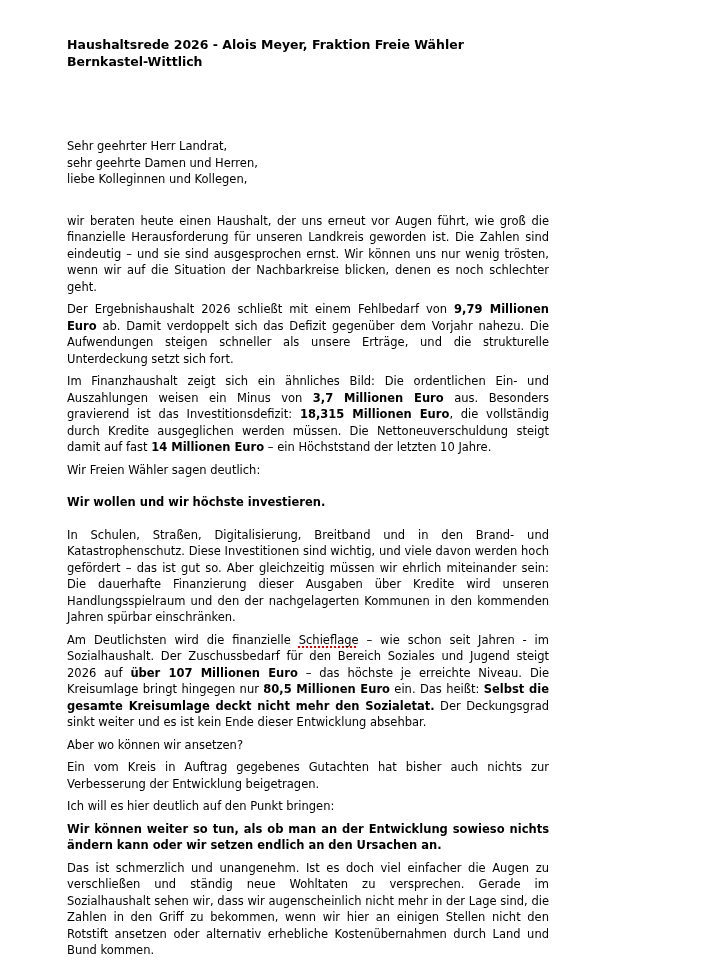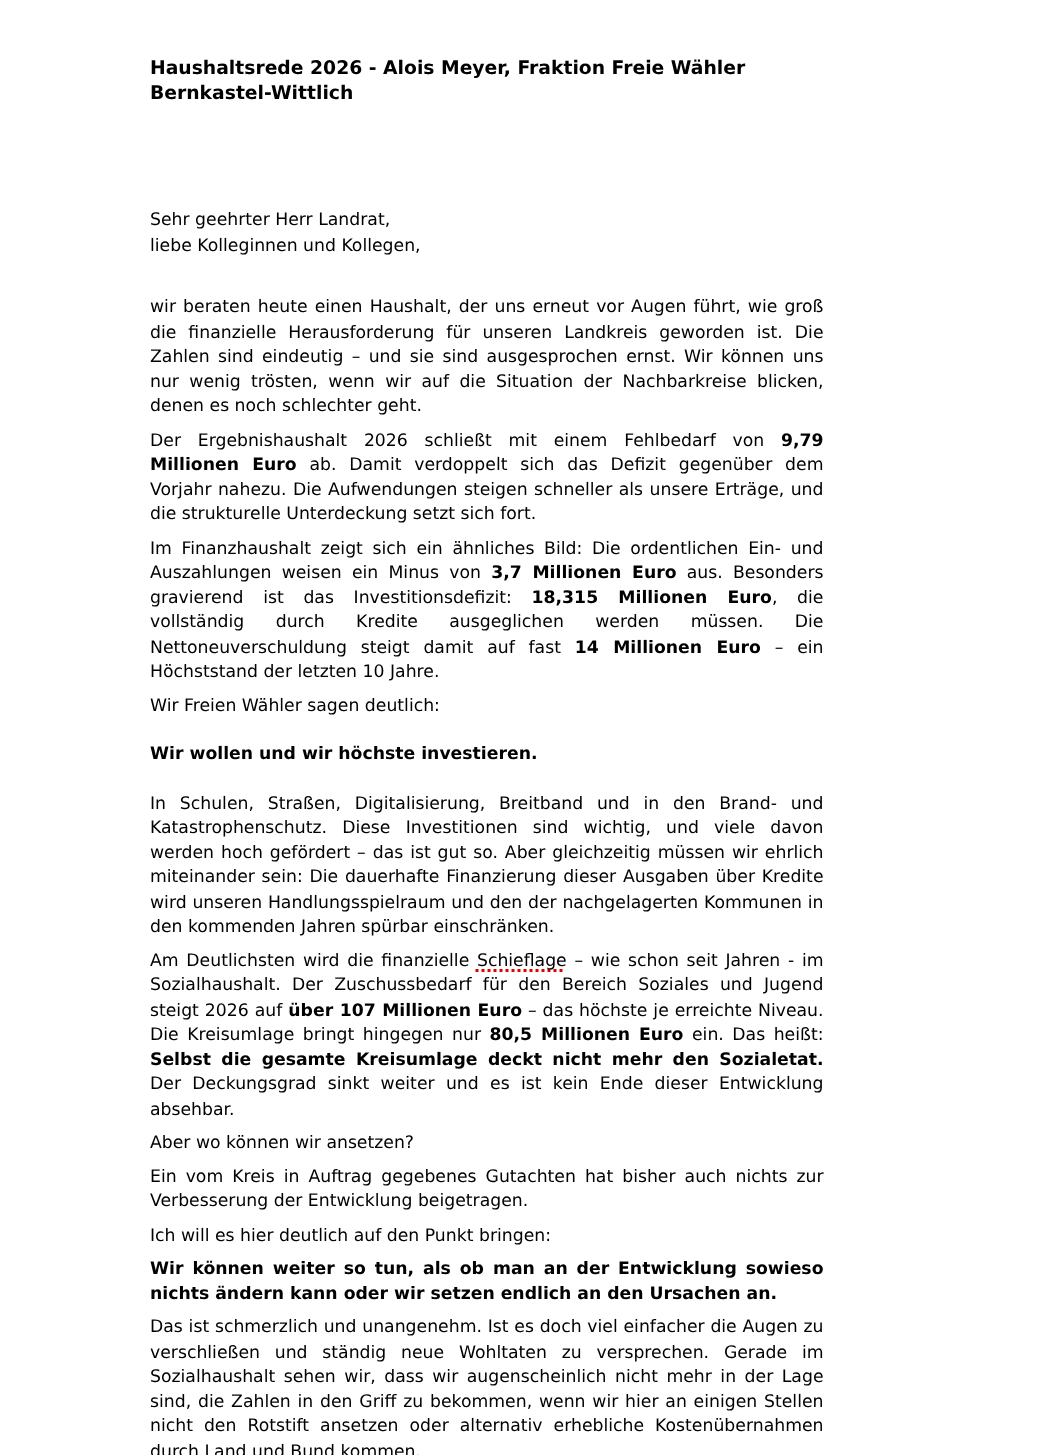--- a/index.html
+++ b/index.html
@@ -6,21 +6,21 @@
     margin: 0;
     padding: 0;
     background: #ffffff;
   }
   .page {
     position: relative;
     width: 614px;
     height: 970px;
     box-sizing: border-box;
     background: #ffffff;
-    padding: 36px 65px 0 100px;
+    padding: 36px 65px 0 67px;
     font-family: "DejaVu Sans", "Liberation Sans", sans-serif;
     font-size: 11.5px;
     line-height: 16.5px;
     color: #000000;
     overflow: hidden;
   }
   .doc-title {
     margin: 0;
     font-size: 12.5px;
     font-weight: bold;
@@ -55,20 +55,21 @@
 </style>
 </head>
 <body>
 
 <div class="page">
 
   <p class="doc-title"><b>Haushaltsrede 2026 - Alois Meyer, Fraktion Freie Wähler Bernkastel-Wittlich</b></p>
 
   <div class="salutation">
     <div>Sehr geehrter Herr Landrat,</div>
+    <div>sehr geehrte Damen und Herren,</div>
     <div>liebe Kolleginnen und Kollegen,</div>
   </div>
 
   <p class="para first-body"><span>wir beraten heute einen Haushalt, der uns erneut vor Augen führt, wie groß die finanzielle Herausforderung für unseren Landkreis geworden ist. Die Zahlen sind eindeutig – und sie sind ausgesprochen ernst. Wir können uns nur wenig trösten, wenn wir auf die Situation der Nachbarkreise blicken, denen es noch schlechter geht.</span></p>
 
   <p class="para"><span>Der Ergebnishaushalt 2026 schließt mit einem Fehlbedarf von </span><b>9,79 Millionen Euro</b><span> ab. Damit verdoppelt sich das Defizit gegenüber dem Vorjahr nahezu. Die Aufwendungen steigen schneller als unsere Erträge, und die strukturelle Unterdeckung setzt sich fort.</span></p>
 
   <p class="para"><span>Im Finanzhaushalt zeigt sich ein ähnliches Bild: Die ordentlichen Ein- und Auszahlungen weisen ein Minus von </span><b>3,7 Millionen Euro</b><span> aus. Besonders gravierend ist das Investitionsdefizit: </span><b>18,315 Millionen Euro</b><span>, die vollständig durch Kredite ausgeglichen werden müssen. Die Nettoneuverschuldung steigt damit auf fast </span><b>14 Millionen Euro</b><span> – ein Höchststand der letzten 10 Jahre.</span></p>
 
   <p class="para"><span>Wir Freien Wähler sagen deutlich:</span></p>

